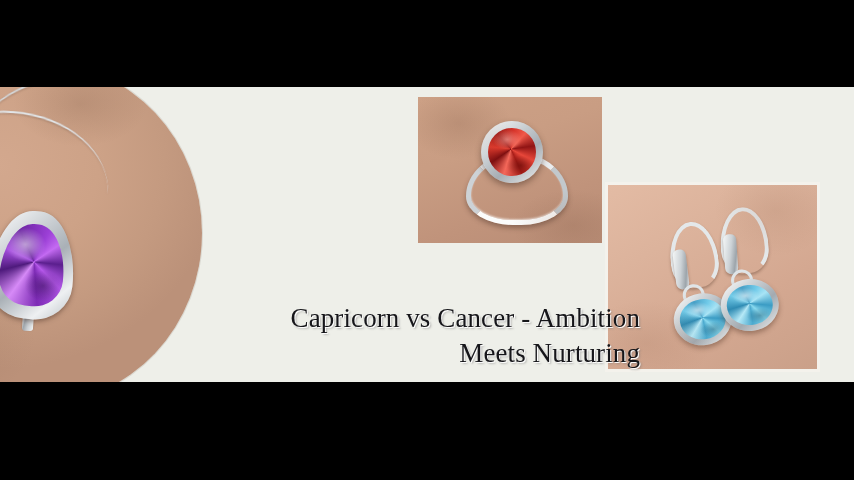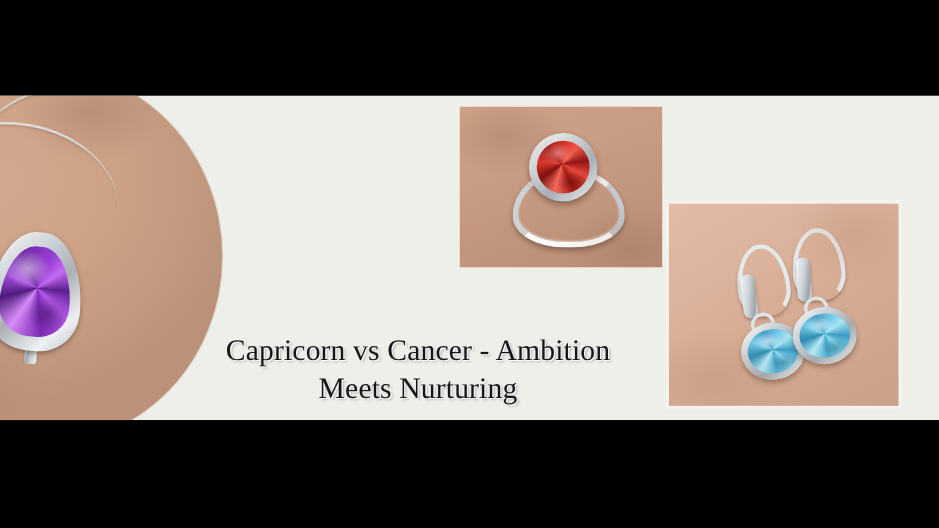--- a/index.html
+++ b/index.html
@@ -284,21 +284,21 @@
   }
   #earring-left  { left: 58px;  top: 40px; transform: rotate(-7deg); }
   #earring-right { left: 110px; top: 24px; transform: rotate(-4deg); }
 
   
   #banner-headline {
     position: absolute;
     left: 120px;
     top: 214px;
     width: 520px;
-    text-align: center;
+    text-align: right;
     font-family: "Liberation Serif", serif;
     font-size: 27px;
     line-height: 1.28;
     color: #16161a;
     letter-spacing: .1px;
     text-shadow: 1px 1px 0 rgba(255,255,255,.95), 2px 2px 2px rgba(120,120,120,.45);
     white-space: pre-line;
   }
 </style>
 </head>

